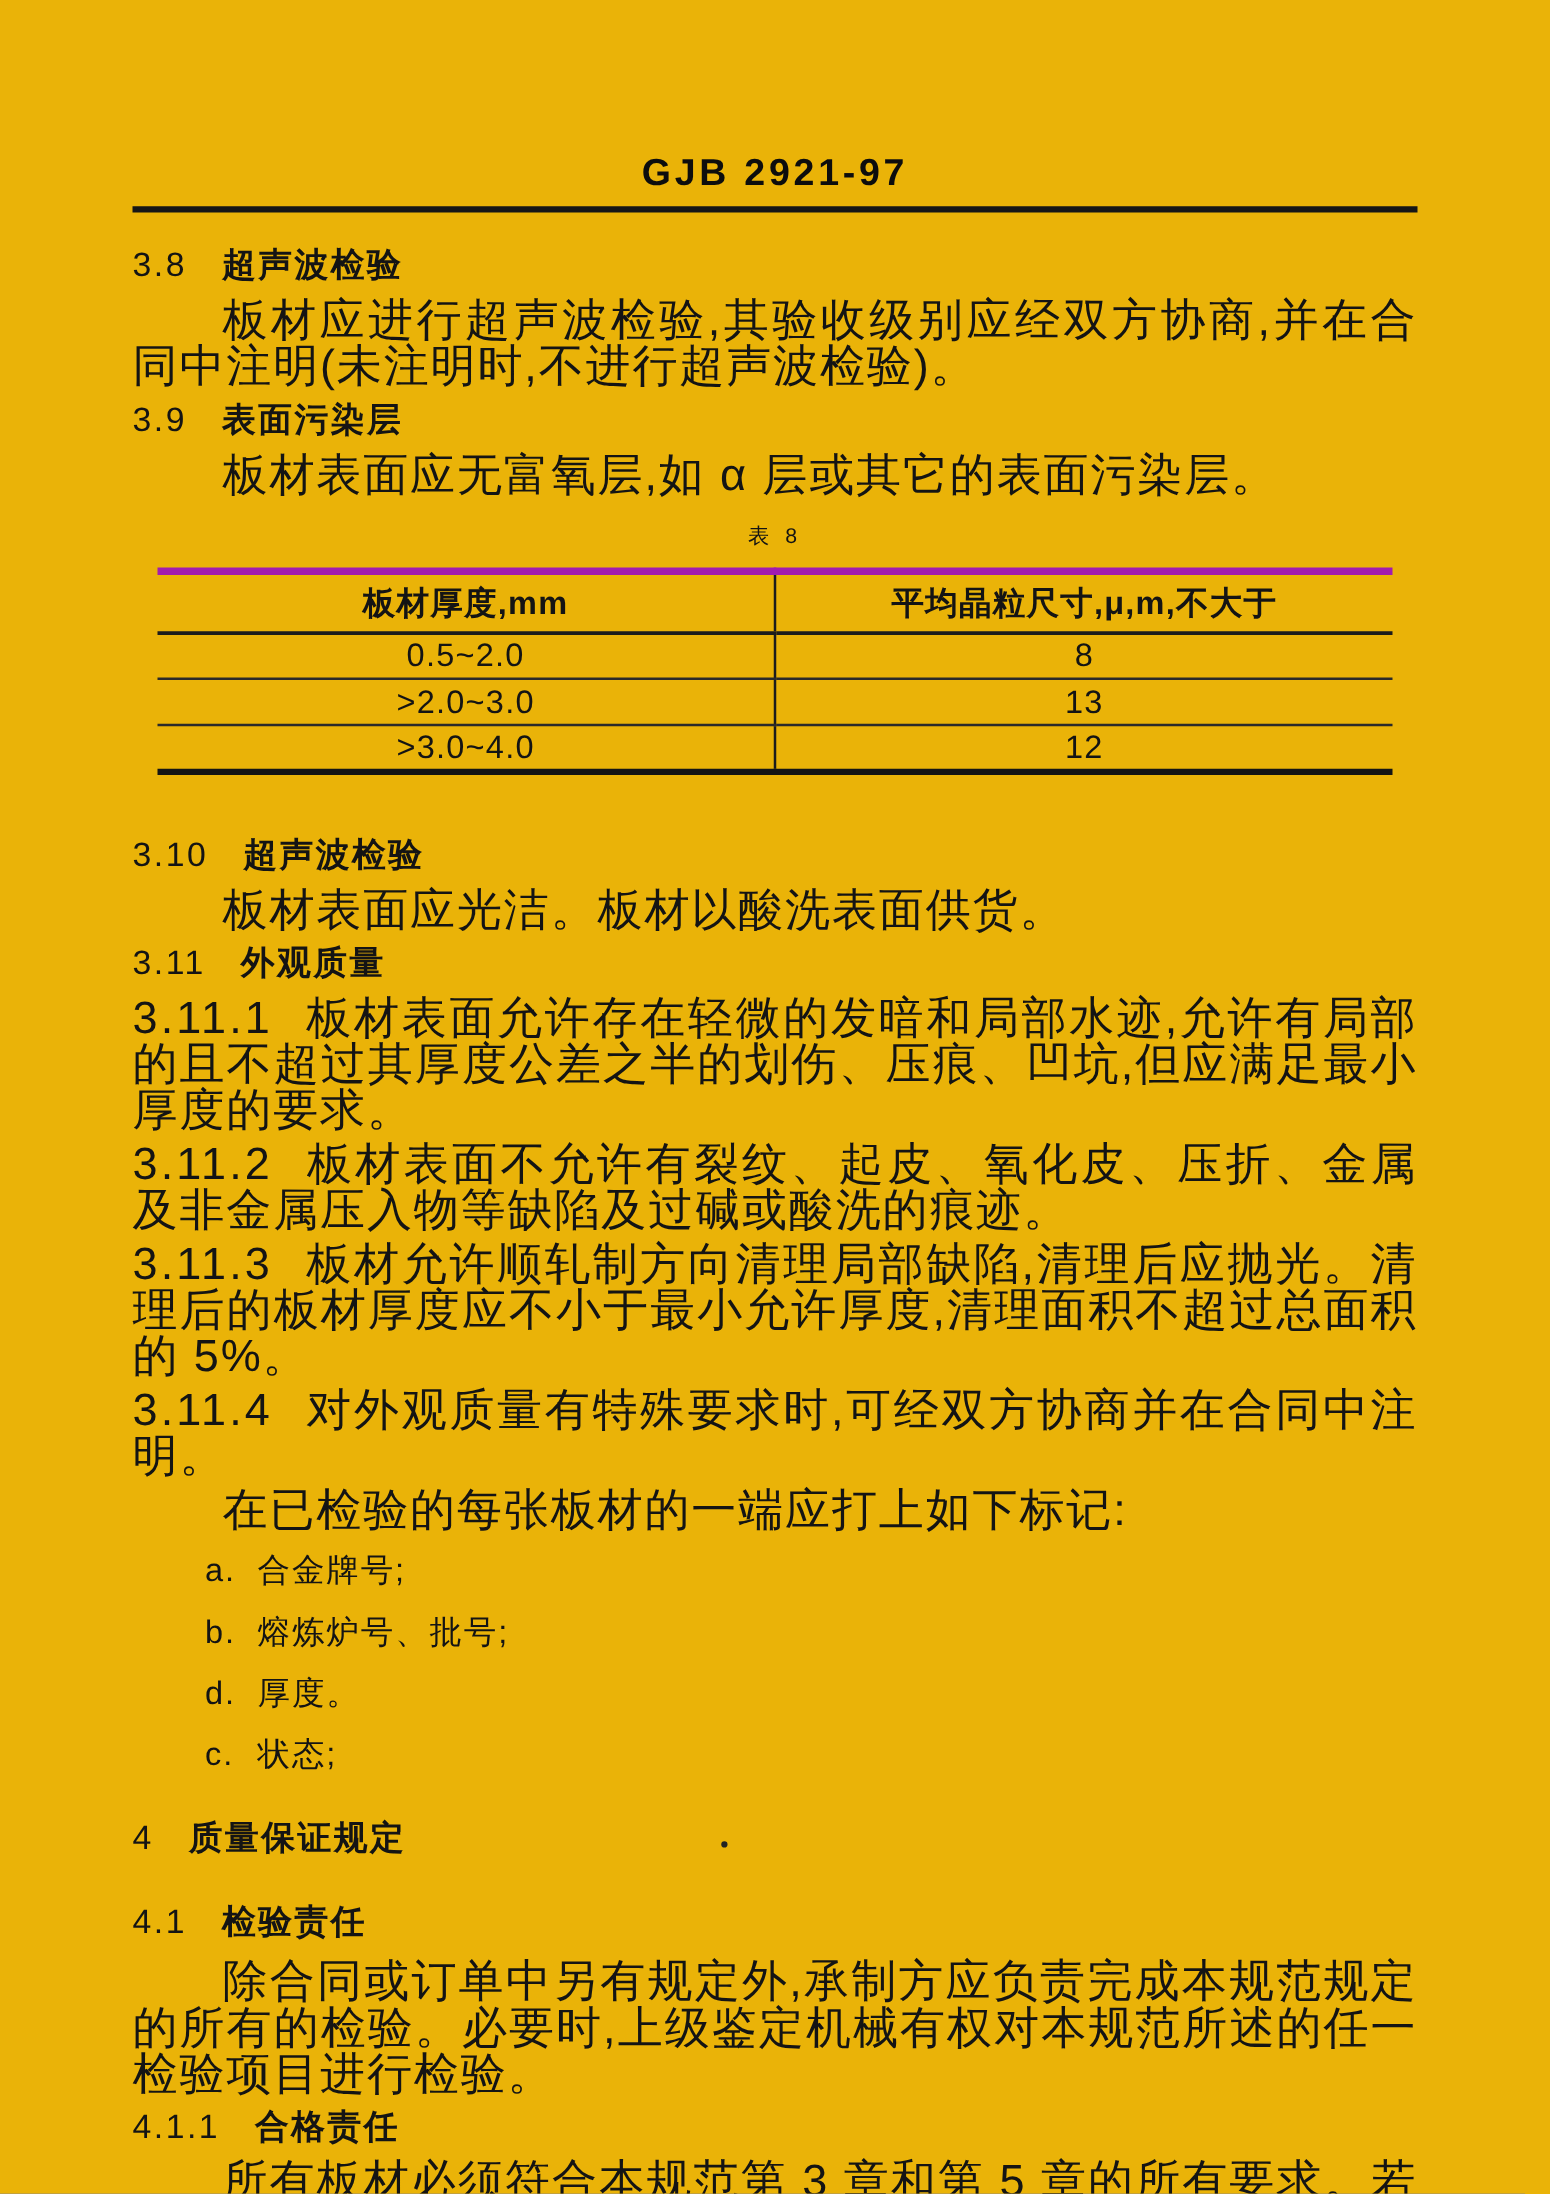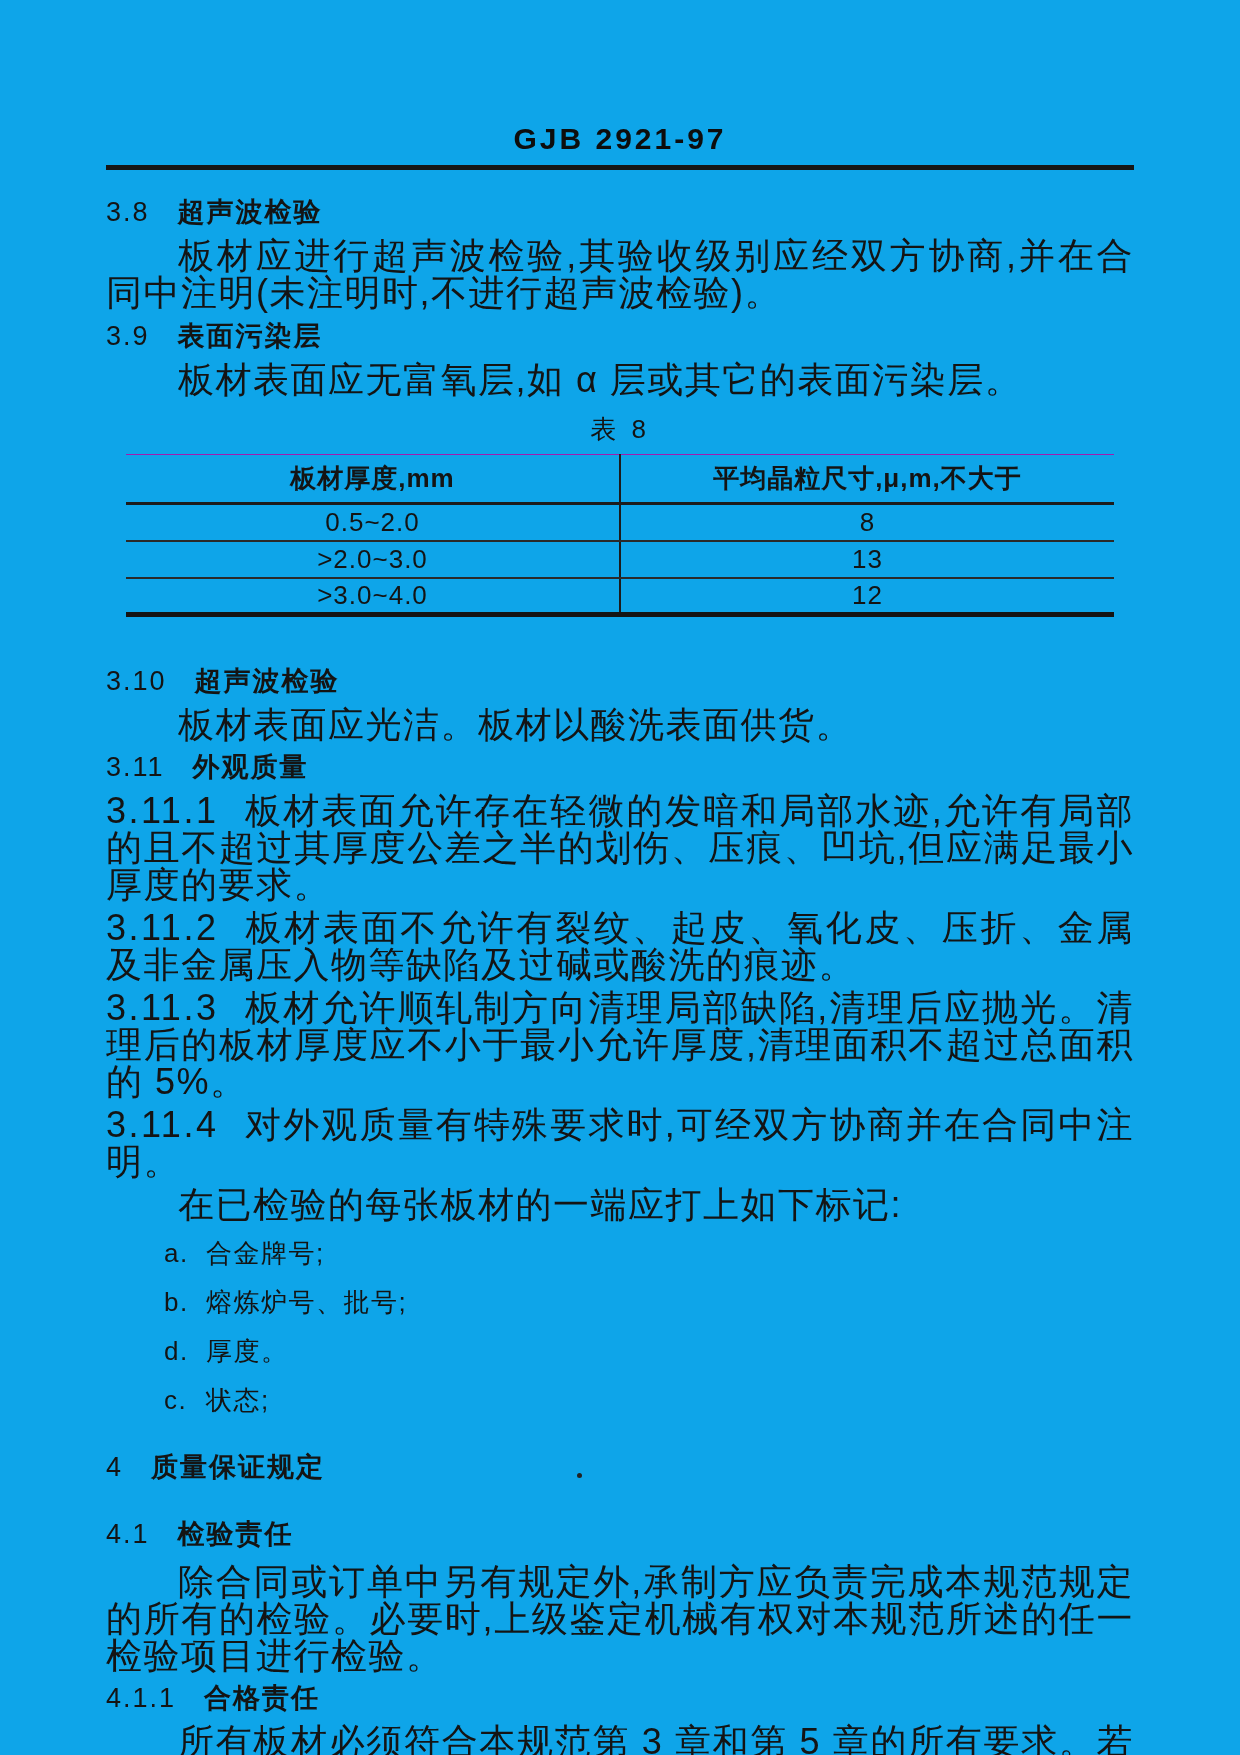--- a/index.html
+++ b/index.html
@@ -1,20 +1,20 @@
 <!DOCTYPE html>
 <html><head>
 <meta charset="utf-8">
 <style>
   * { box-sizing: border-box; }
   html, body { margin: 0; padding: 0; background: #888; }
   .page {
     width: 1240px; height: 1755px;
     margin: 0 auto;
-    background: #0ea5e9;
+    background: #eab308;
     color: #141414;
     font-family: "Liberation Sans", sans-serif;
     position: relative;
     overflow: hidden;
   }
   .content { padding: 122px 106px 0 106px; }
 
   .doc-code {
     text-align: center;
     font-weight: 700;
@@ -63,30 +63,30 @@
     font-size: 26px;
     line-height: 37px;
     letter-spacing: 1.5px;
     padding-left: 46px;
     margin: 12px;
   }
   .mark-item .mark-label { display: inline-block; width: 42px; }
 
   .tbl-caption {
     text-align: center;
-    font-size: 26px;
+    font-size: 17px;
     letter-spacing: 4px;
     margin-top: 14px;
     line-height: 34px;
   }
   table.spec-table {
     border-collapse: collapse;
     width: 988px;
     margin: 8px auto 0 auto;
-    border-top: 1px solid #a21caf;
+    border-top: 6px solid #a21caf;
     border-bottom: 5px solid #141414;
     table-layout: fixed;
   }
   table.spec-table th, table.spec-table td {
     text-align: center;
     font-size: 26px;
     letter-spacing: 1px;
     padding: 0;
   }
   table.spec-table th {

